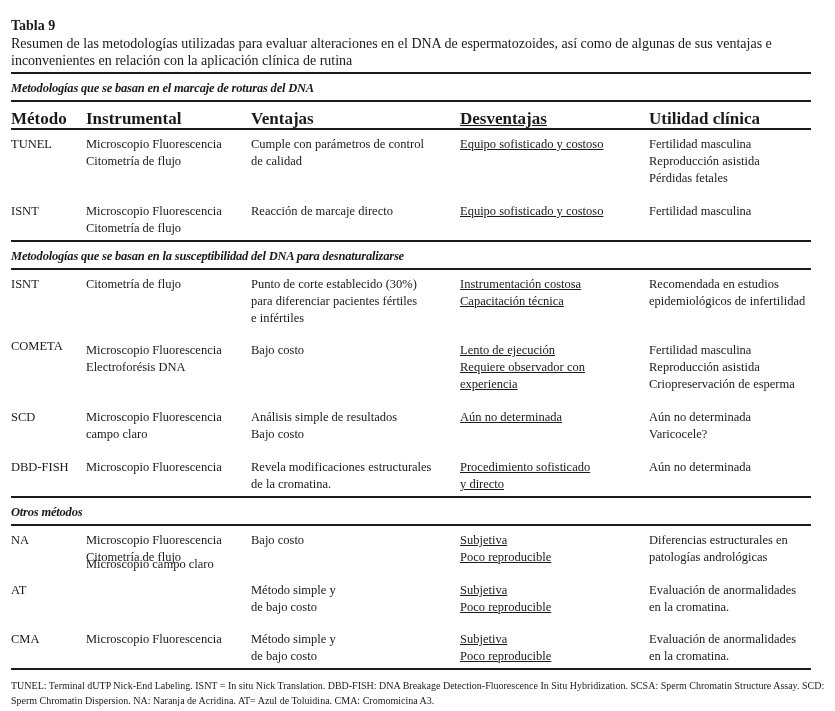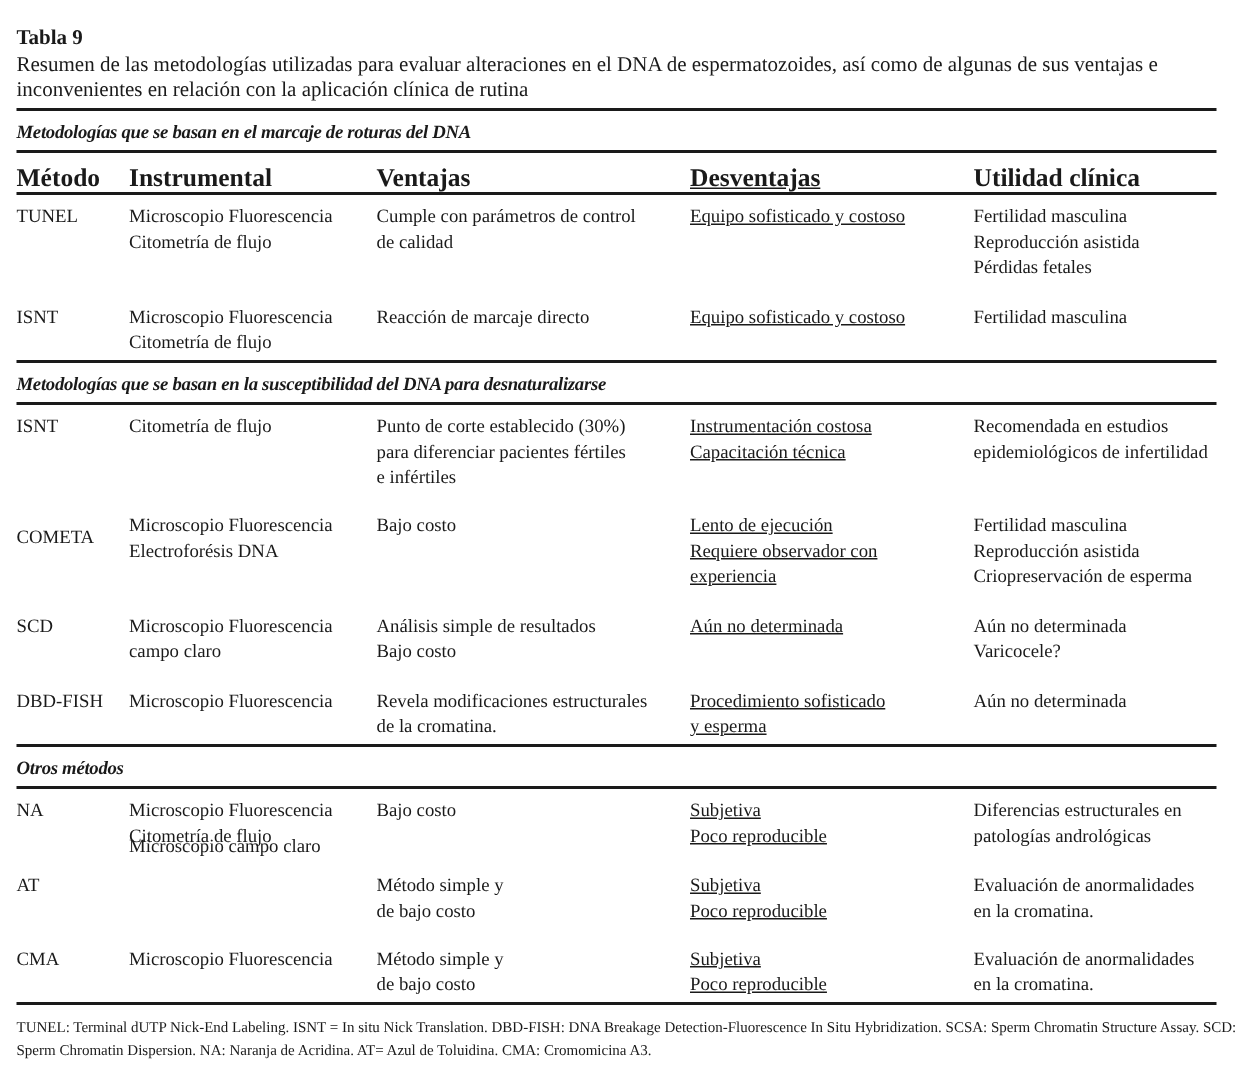--- a/index.html
+++ b/index.html
@@ -65,21 +65,21 @@
   <div class="cell c1" style="top:276px">Citometría  de flujo</div>
   <div class="cell c2" style="top:276px">Punto de corte establecido (30%)
 para diferenciar pacientes fértiles
 e infértiles</div>
   <div class="cell c3" style="top:276px">Instrumentación costosa
 Capacitación técnica</div>
   <div class="cell c4" style="top:276px">Recomendada en estudios
 epidemiológicos de infertilidad</div>
 </div>
 <div>
-  <div class="cell c0" style="top:350px">COMETA</div>
+  <div class="cell c0" style="top:338px">COMETA</div>
   <div class="cell c1" style="top:342px">Microscopio Fluorescencia
 Electroforésis DNA</div>
   <div class="cell c2" style="top:342px">Bajo costo</div>
   <div class="cell c3" style="top:342px">Lento de ejecución
 Requiere observador con
 experiencia</div>
   <div class="cell c4" style="top:342px">Fertilidad masculina
 Reproducción asistida
 Criopreservación de esperma</div>
 </div>
@@ -92,21 +92,21 @@
   <div class="cell c3" style="top:409px">Aún no determinada</div>
   <div class="cell c4" style="top:409px">Aún no determinada
 Varicocele?</div>
 </div>
 <div>
   <div class="cell c0" style="top:459px">DBD-FISH</div>
   <div class="cell c1" style="top:459px">Microscopio Fluorescencia</div>
   <div class="cell c2" style="top:459px">Revela modificaciones estructurales
 de la cromatina.</div>
   <div class="cell c3" style="top:459px">Procedimiento sofisticado
-y esperma</div>
+y directo</div>
   <div class="cell c4" style="top:459px">Aún no determinada</div>
 </div>
 
 <div class="hline" style="top:496px"></div>
 <div class="section-head" style="top:505px">Otros métodos</div>
 <div class="hline" style="top:524px"></div>
 
 <div>
   <div class="cell c0" style="top:532px">NA</div>
   <div class="cell c1" style="top:532px">Microscopio Fluorescencia

